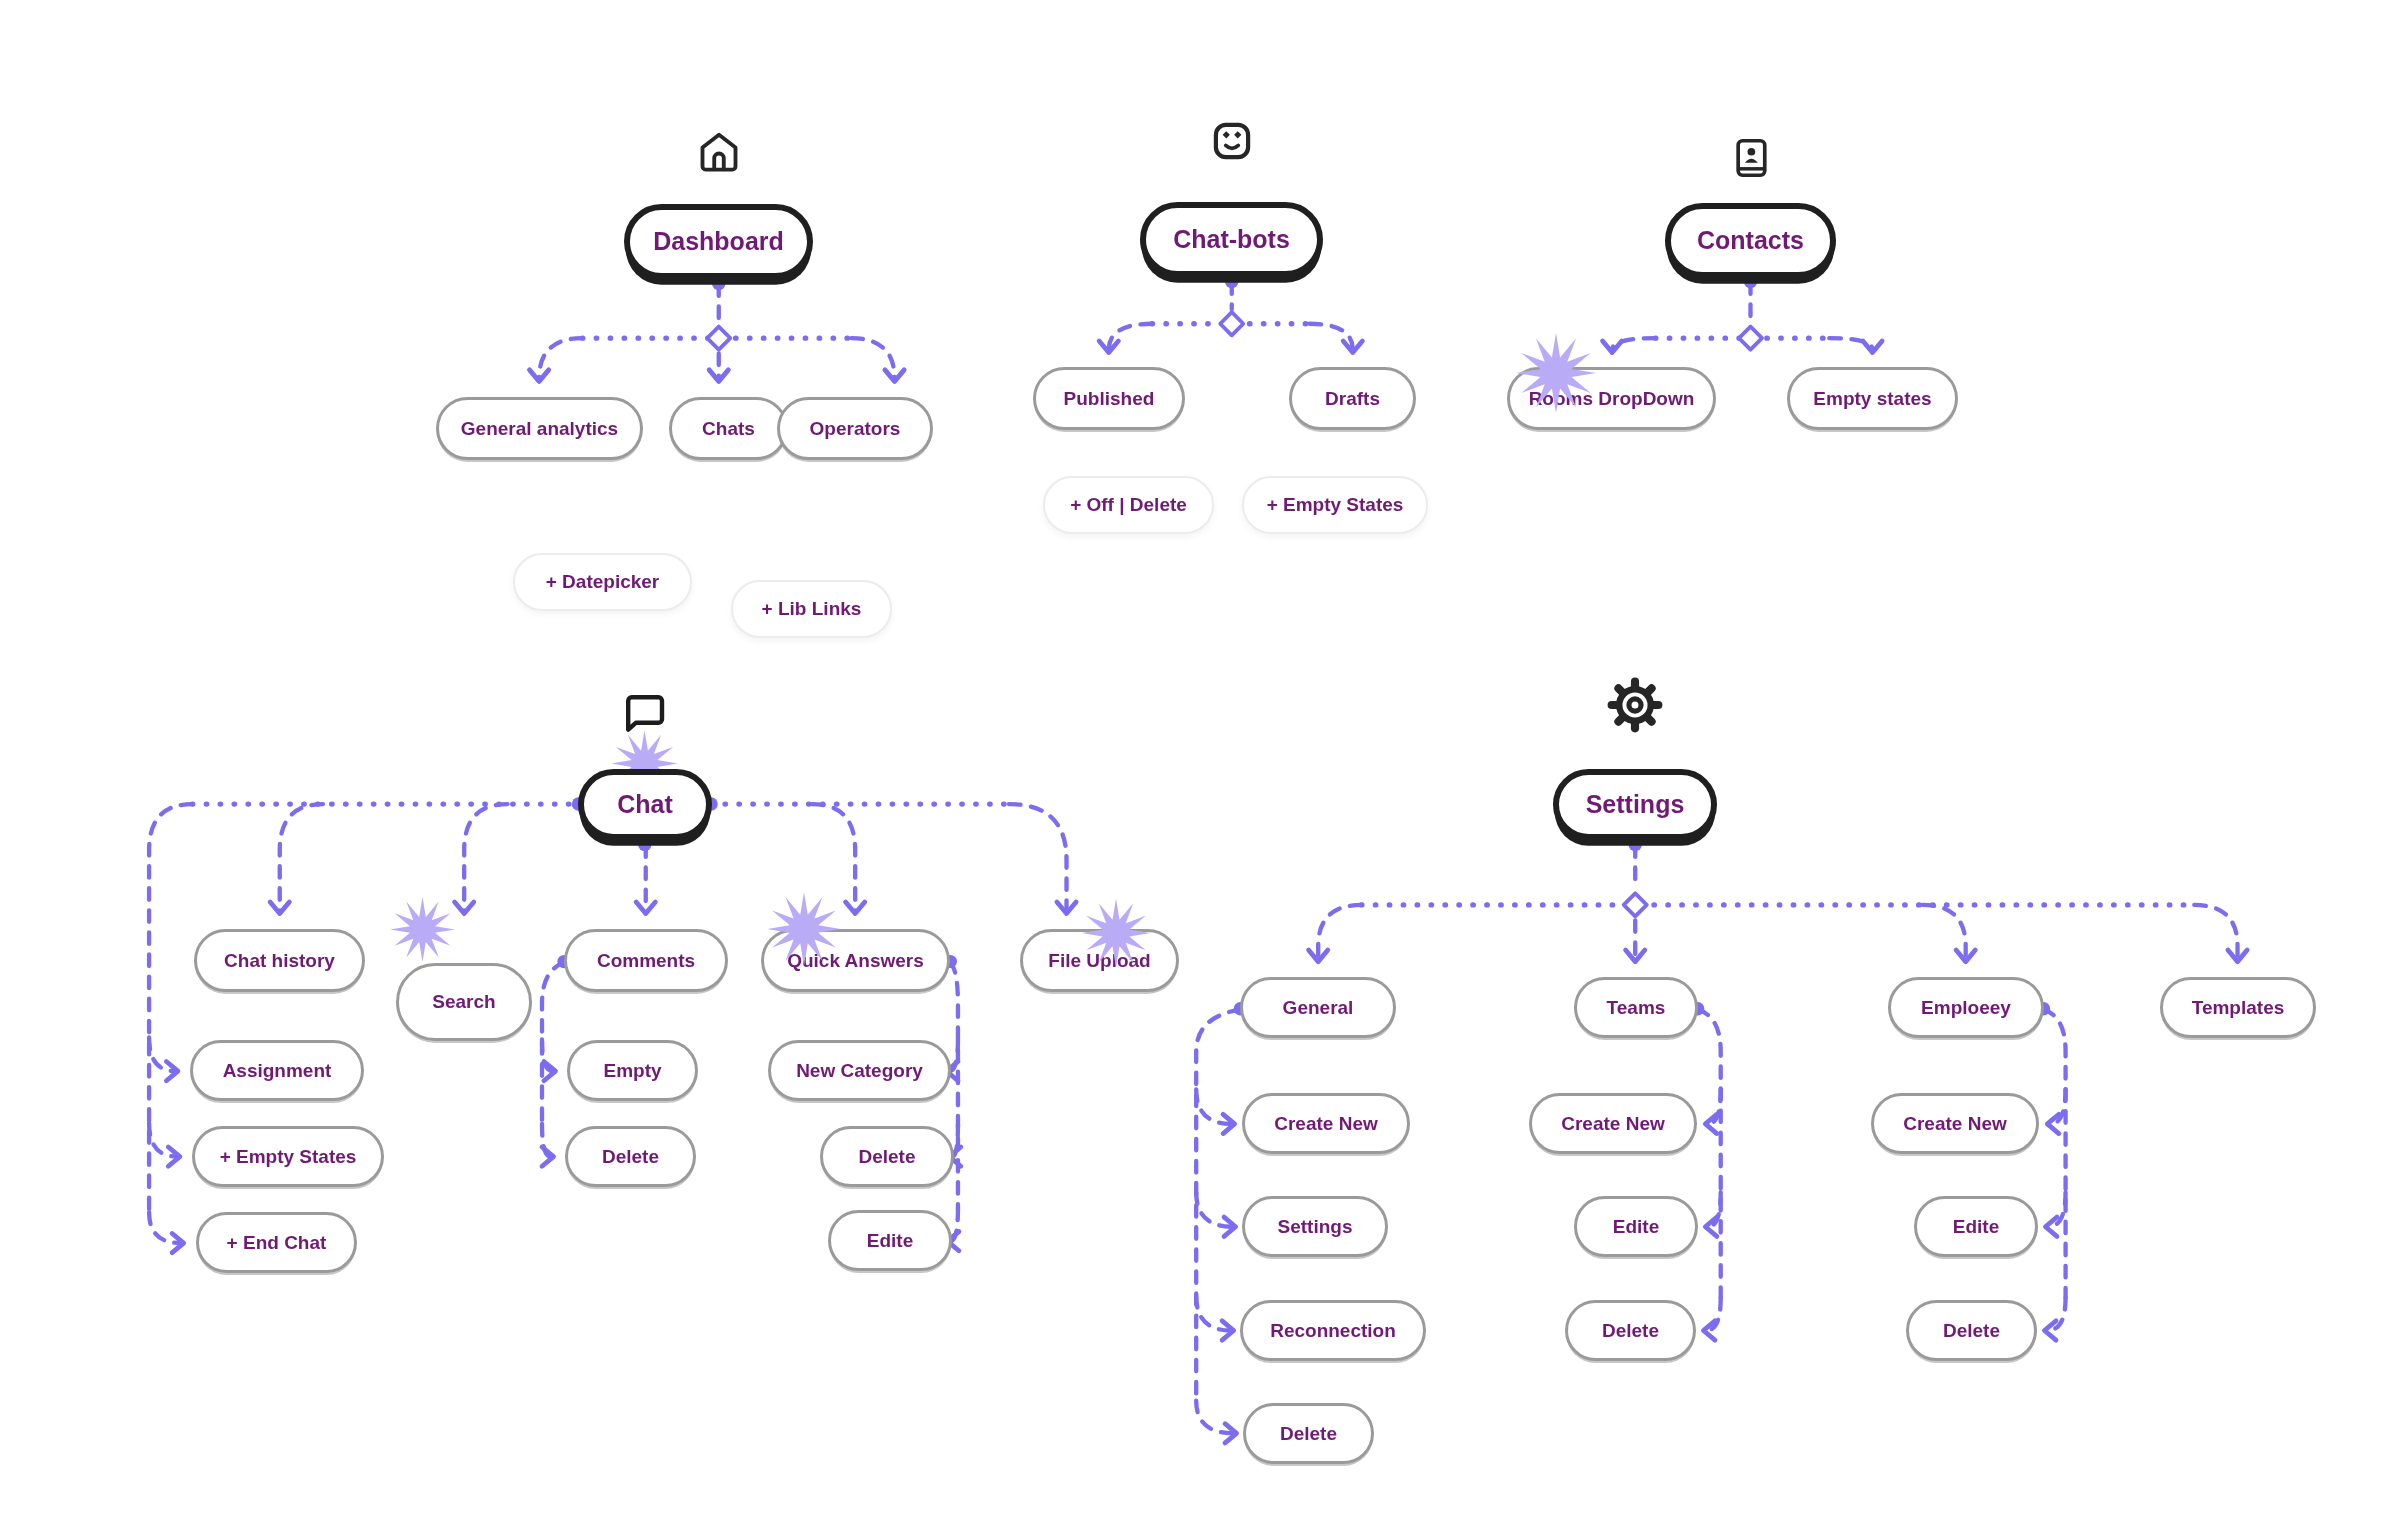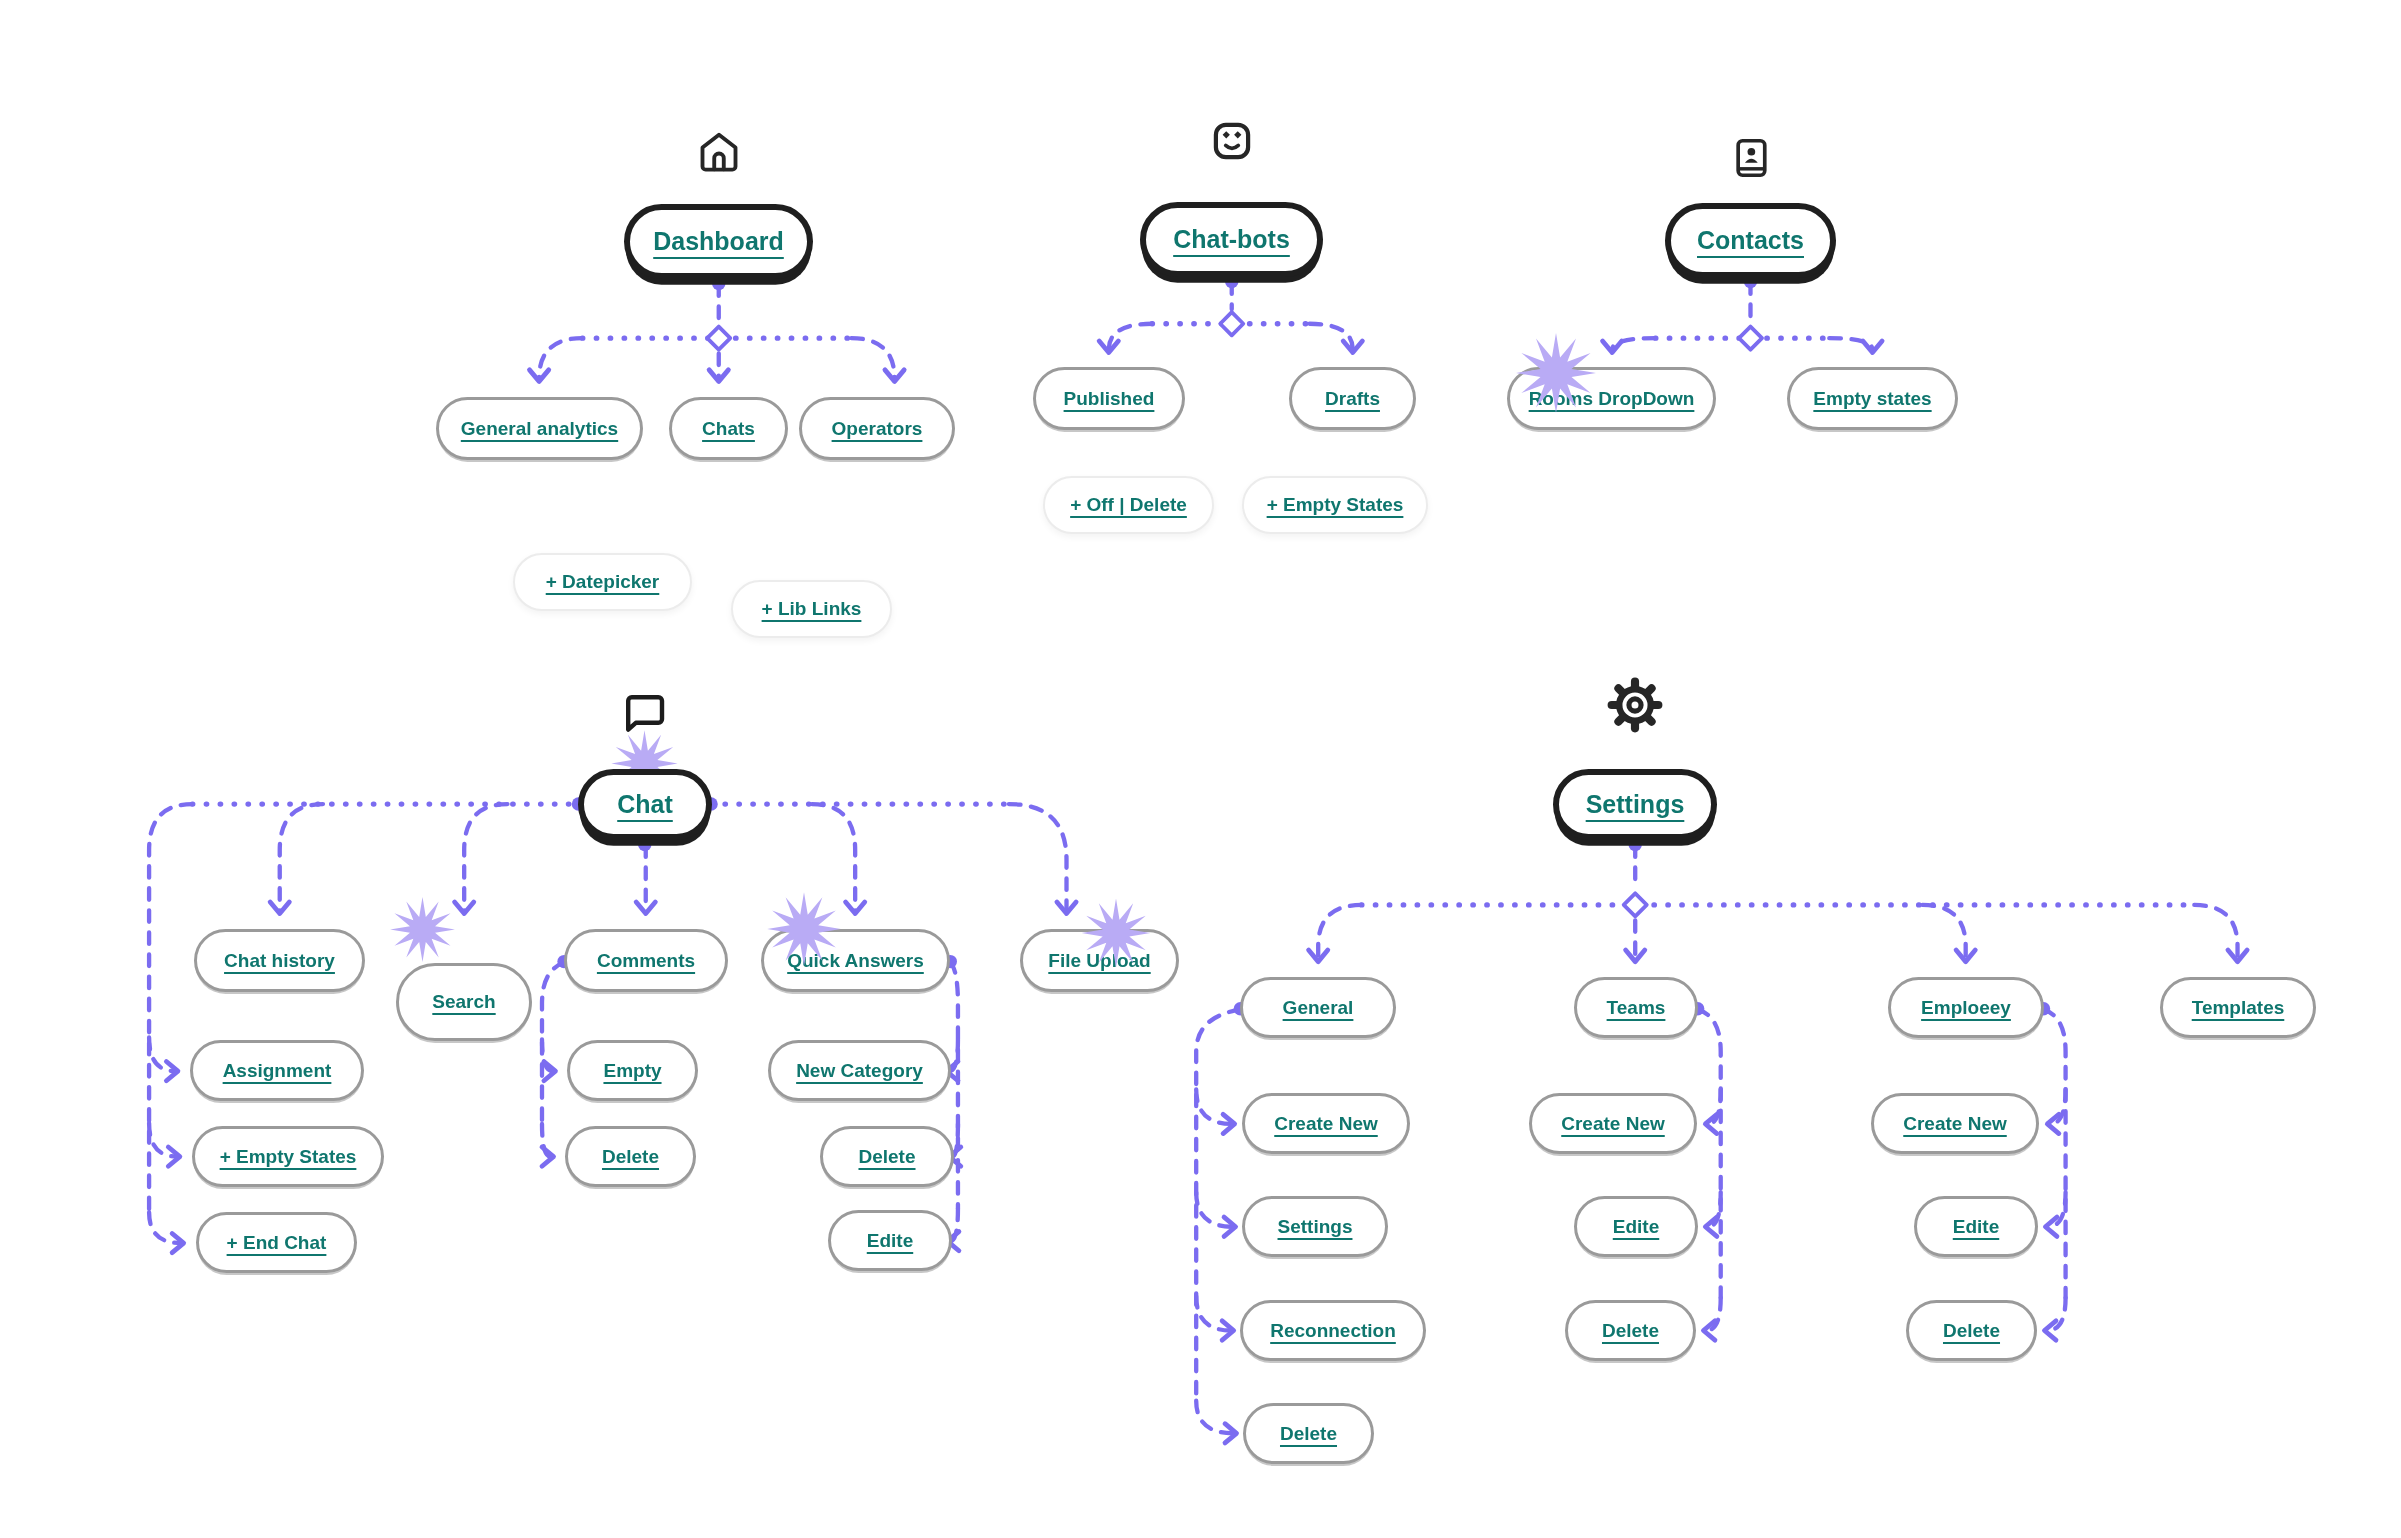--- a/index.html
+++ b/index.html
@@ -4,21 +4,21 @@
 <style>
   html,body{margin:0;padding:0;background:#fff;}
   #canvas{position:relative;width:2402px;height:1538px;background:#fff;overflow:hidden;
           font-family:"Liberation Sans",sans-serif;}
   svg.overlay{position:absolute;left:0;top:0;pointer-events:none;}
   .node{position:absolute;display:flex;align-items:center;justify-content:center;
         background:#fff;border-radius:960px;box-sizing:border-box;z-index:3;}
   .node.primary{border:6.7px solid #1f1f1f;box-shadow:0 7.7px 0 -1.9px #1f1f1f;}
   .node.secondary{border:3.8px solid #9a9a9a;box-shadow:0 2.9px 0 -1px rgba(130,130,130,.45);justify-content:center;}
   .node.tertiary{border:2.9px solid #ececec;box-shadow:0 2.9px 7.7px rgba(0,0,0,.05);}
-  .lbl{font-weight:700;color:#0f766e;text-decoration:underline;
+  .lbl{font-weight:700;color:#701a75;
        text-decoration-thickness:2.4px;white-space:nowrap;}
   .lbl.p{font-size:25px;text-underline-offset:6.7px;}
   .lbl.s{font-size:19px;text-underline-offset:4.8px;}
   .icon{position:absolute;z-index:3;display:flex;align-items:center;justify-content:center;}
   .star{position:absolute;pointer-events:none;}
   .star.back{z-index:2;}
   .star.front{z-index:4;}
 </style>
 </head>
 <body>
@@ -188,21 +188,21 @@
 
   <div class="node primary" style="left:624px;top:204px;width:189px;height:75px">
       <span class="lbl p">Dashboard</span>
     </div>
   <div class="node secondary" style="left:436px;top:397px;width:207px;height:63px">
       <span class="lbl s">General analytics</span>
     </div>
   <div class="node secondary" style="left:669px;top:397px;width:119px;height:63px">
       <span class="lbl s">Chats</span>
     </div>
-  <div class="node secondary" style="left:799px;top:397px;width:156px;height:63px">
+  <div class="node secondary" style="left:777px;top:397px;width:156px;height:63px">
       <span class="lbl s">Operators</span>
     </div>
   <div class="node tertiary" style="left:513px;top:553px;width:179px;height:58px">
       <span class="lbl s">+ Datepicker</span>
     </div>
   <div class="node tertiary" style="left:731px;top:580px;width:161px;height:58px">
       <span class="lbl s">+ Lib Links</span>
     </div>
 
   <div class="node primary" style="left:1140px;top:202px;width:183px;height:75px">

